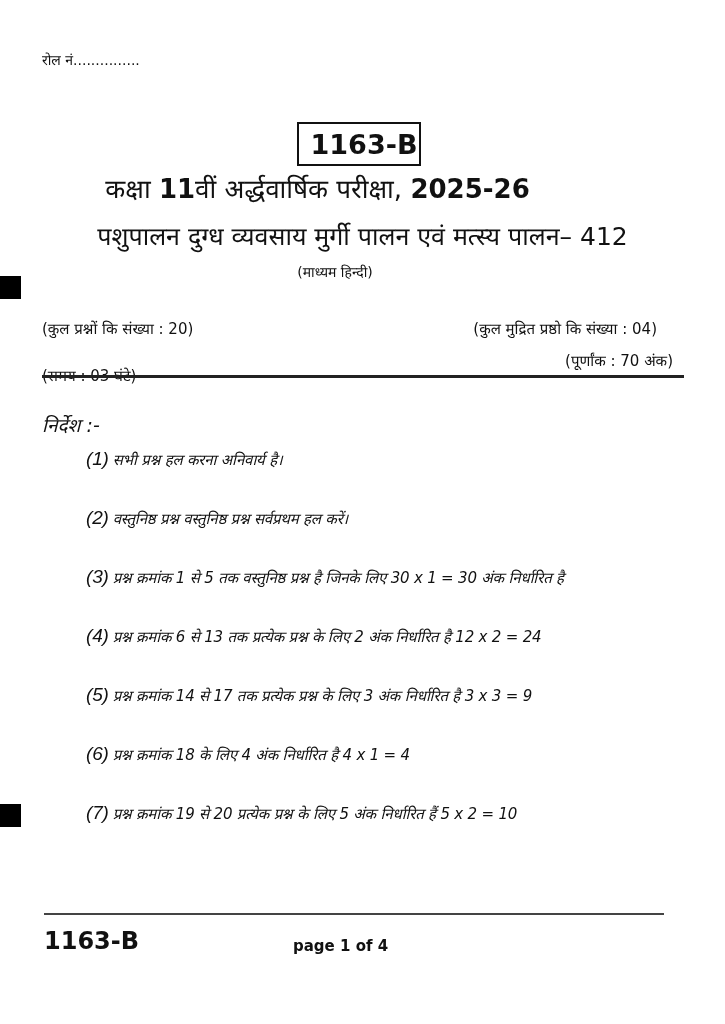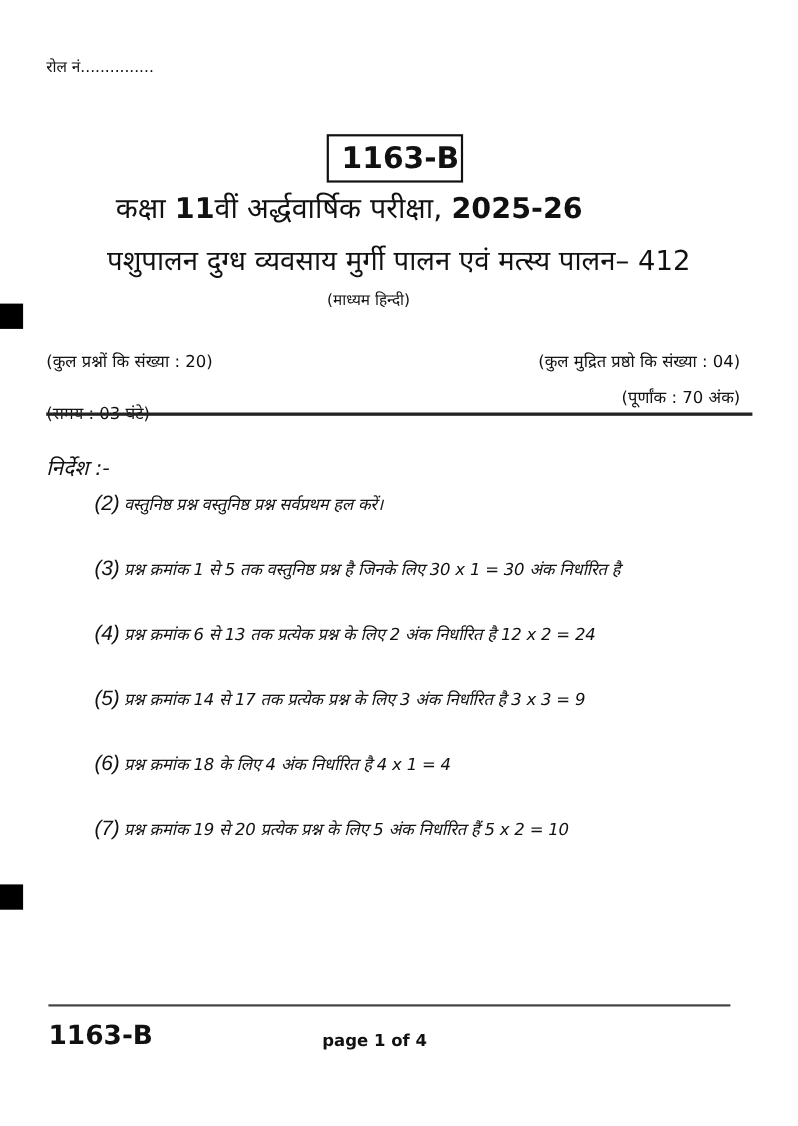--- a/index.html
+++ b/index.html
@@ -16,21 +16,21 @@
       font-weight: bold; font-size: 27px; display: flex; align-items: center; justify-content: center;
       font-family: "DejaVu Sans", sans-serif; padding-left: 10px;
     }
     .title1 { left: 0; width: 635px; top: 170px; text-align: center; font-size: 26px; font-family: "DejaVu Sans", sans-serif; }
     .title1 b { font-weight: bold; }
     .title2 { left: 0; width: 725px; top: 218px; text-align: center; font-size: 25px; font-family: "DejaVu Sans", sans-serif; }
     .medium { left: 0; width: 670px; top: 262px; text-align: center; font-size: 14px; font-family: "DejaVu Sans", sans-serif; }
     .meta { font-size: 15px; font-family: "DejaVu Sans", sans-serif; }
     .meta-left1 { left: 42px; top: 318px; }
     .meta-left2 { left: 42px; top: 365px; }
-    .meta-right1 { right: 52px; top: 318px; text-align: right; }
+    .meta-right1 { right: 68px; top: 318px; text-align: right; }
     .meta-right2 { right: 52px; top: 350px; text-align: right; }
     .rule-top { left: 42px; top: 375px; width: 642px; height: 3px; background: #222; }
     .instr-head { left: 42px; top: 412px; font-size: 19px; font-style: italic; font-family: "DejaVu Sans", sans-serif; }
     .instr-list { left: 86px; top: 448px; margin: 0; padding: 0; list-style: none; }
     .instr-list li {
       height: 59px; font-size: 17px; font-style: italic; white-space: nowrap;
       font-family: "Liberation Sans", sans-serif; letter-spacing: -0.2px;
     }
     .instr-list li .num { font-size: 19px; margin-right: 4px; }
     .instr-list li .txt { font-family: "DejaVu Sans", sans-serif; font-size: 15px; }
@@ -60,20 +60,21 @@
 <div class="abs meta meta-left1">(कुल प्रश्नों कि संख्या : 20)</div>
 <div class="abs meta meta-left2">(समय : 03 घंटे)</div>
 <div class="abs meta meta-right1">(कुल मुद्रित प्रष्ठो कि संख्या : 04)</div>
 <div class="abs meta meta-right2">(पूर्णांक : 70 अंक)</div>
 
 <div class="abs rule-top"></div>
 
 <div class="abs instr-head">निर्देश :-</div>
 
 <ul class="abs instr-list">
+  <li><span class="num">(1)</span><span class="txt">सभी प्रश्न हल करना अनिवार्य है।</span></li>
   <li><span class="num">(2)</span><span class="txt">वस्तुनिष्ठ प्रश्न वस्तुनिष्ठ प्रश्न सर्वप्रथम हल करें।</span></li>
   <li><span class="num">(3)</span><span class="txt">प्रश्न क्रमांक 1 से 5 तक वस्तुनिष्ठ प्रश्न है जिनके लिए 30 x 1 = 30 अंक निर्धारित है</span></li>
   <li><span class="num">(4)</span><span class="txt">प्रश्न क्रमांक 6 से 13 तक प्रत्येक प्रश्न के लिए 2 अंक निर्धारित है 12 x 2 = 24</span></li>
   <li><span class="num">(5)</span><span class="txt">प्रश्न क्रमांक 14 से 17 तक प्रत्येक प्रश्न के लिए 3 अंक निर्धारित है 3 x 3 = 9</span></li>
   <li><span class="num">(6)</span><span class="txt">प्रश्न क्रमांक 18  के लिए 4 अंक निर्धारित है 4 x 1 = 4</span></li>
   <li><span class="num">(7)</span><span class="txt">प्रश्न क्रमांक 19 से 20 प्रत्येक प्रश्न के लिए 5 अंक निर्धारित हैं 5 x 2 = 10</span></li>
 </ul>
 
 <div class="abs rule-bottom"></div>
 <div class="abs footer-code">1163-B</div>

